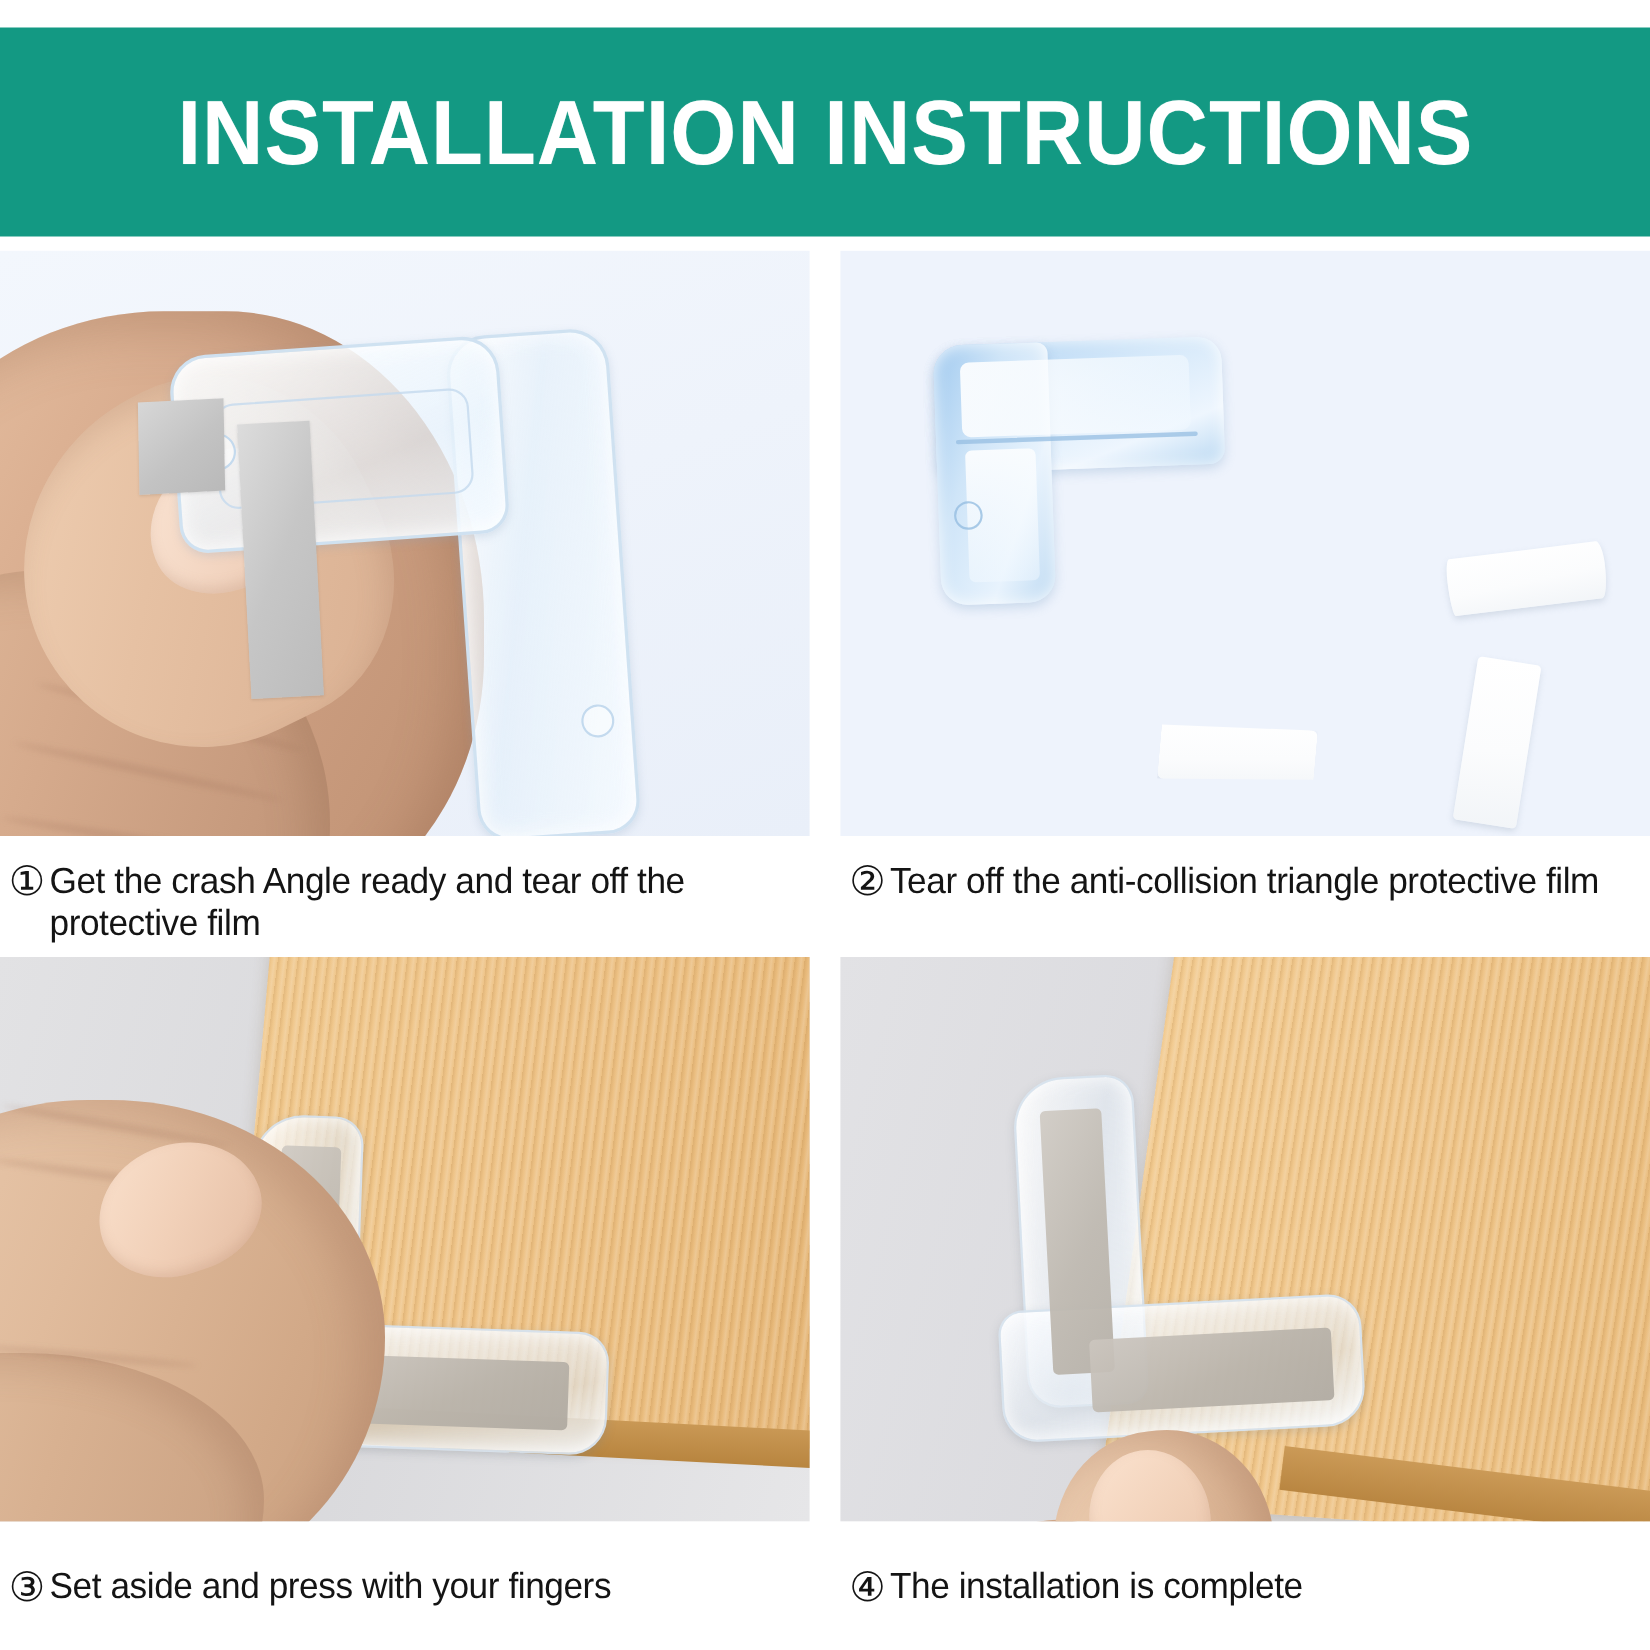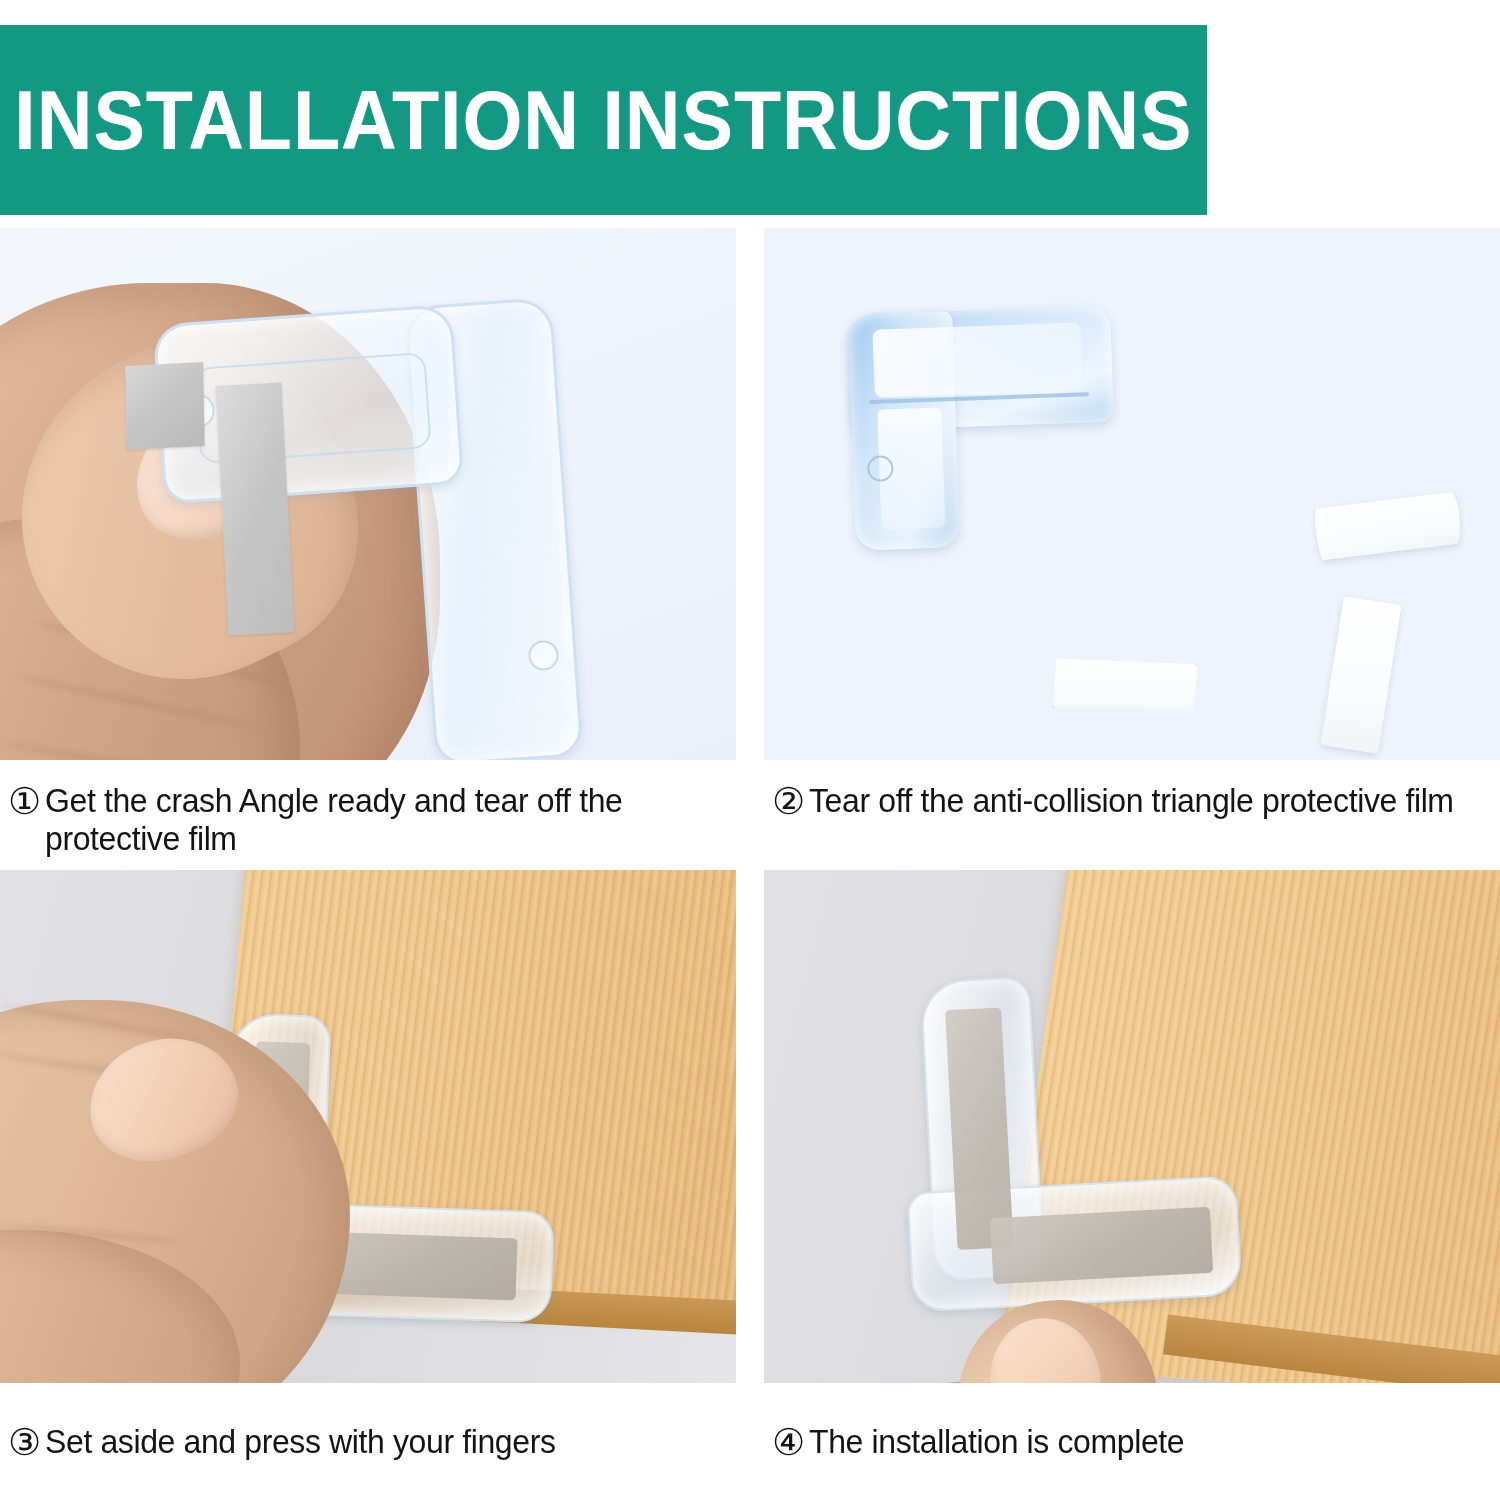--- a/index.html
+++ b/index.html
@@ -4,21 +4,21 @@
 <title>Installation Instructions</title>
 <style>
   * { margin:0; padding:0; box-sizing:border-box; }
   html,body{ width:1500px; height:1500px; background:#ffffff; }
   body{ font-family:"Liberation Sans", sans-serif; overflow:hidden; }
 
   .page{ position:relative; width:1500px; height:1500px; background:#fff; }
 
   
   .banner{
-    position:absolute; left:0; top:25px; width:1207px; height:190px;
+    position:absolute; left:0; top:25px; width:1500px; height:190px;
     background:#139983;
     display:flex; align-items:center; justify-content:center;
   }
   .banner-title{
     color:#ffffff;
     font-family:"Liberation Sans", sans-serif;
     font-weight:bold;
     font-size:83px;
     letter-spacing:1px;
     transform:scaleX(0.93);

